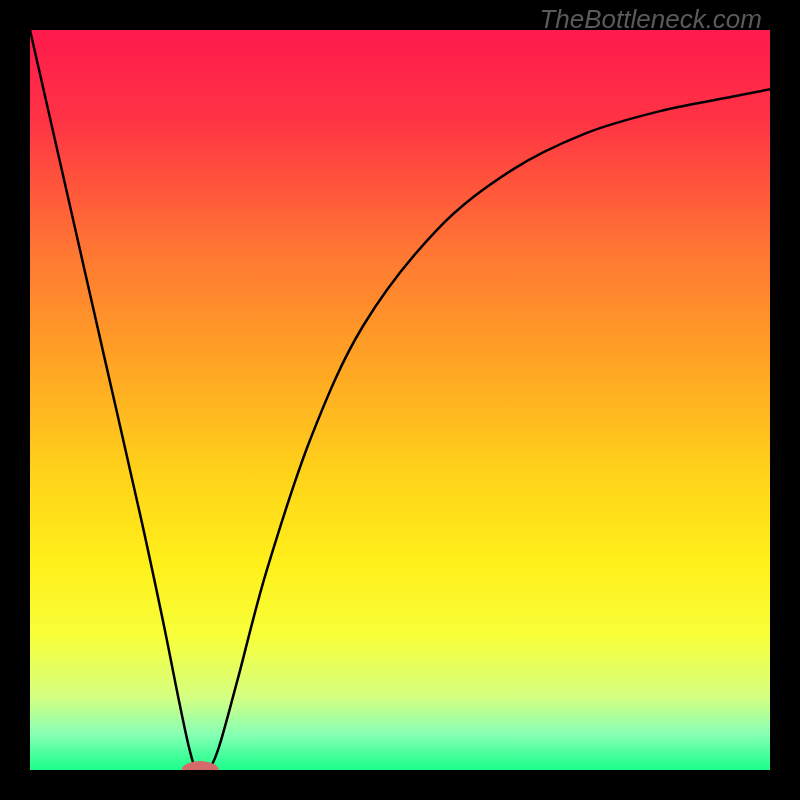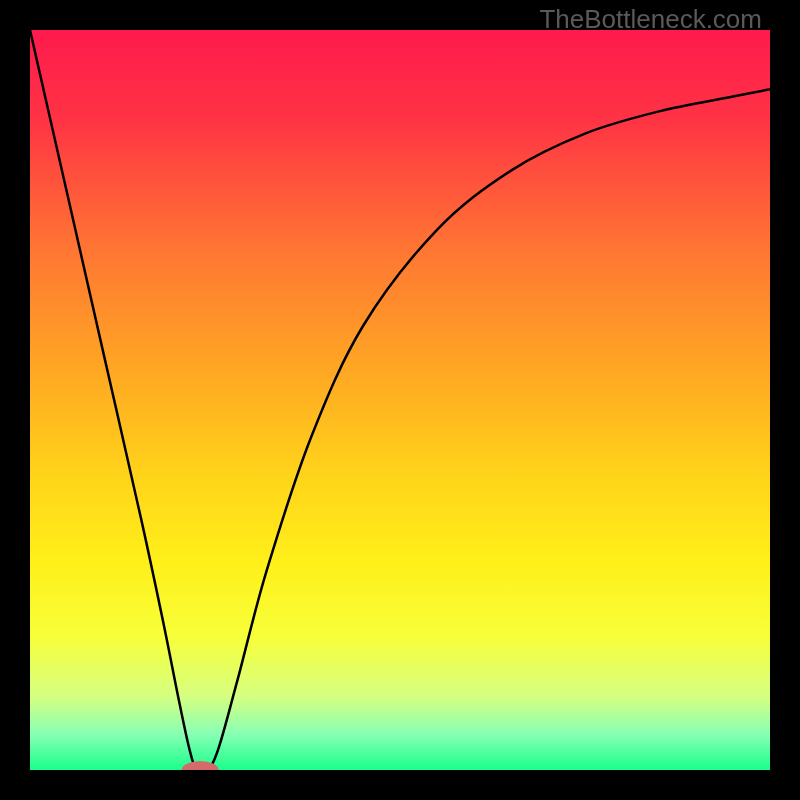--- a/index.html
+++ b/index.html
@@ -8,20 +8,21 @@
     width: 800px;
     height: 800px;
     background: #000;
     font-family: Arial, Helvetica, sans-serif;
   }
   .outer {
     width: 774px;
     height: 800px;
     background: #22c55e;
     position: relative;
+    font-style: italic;
   }
   .watermark {
     position: absolute;
     top: 4px;
     right: 12px;
     color: #5a5a5a;
     font-size: 26px;
     font-weight: 400;
     letter-spacing: 0px;
     z-index: 5;

